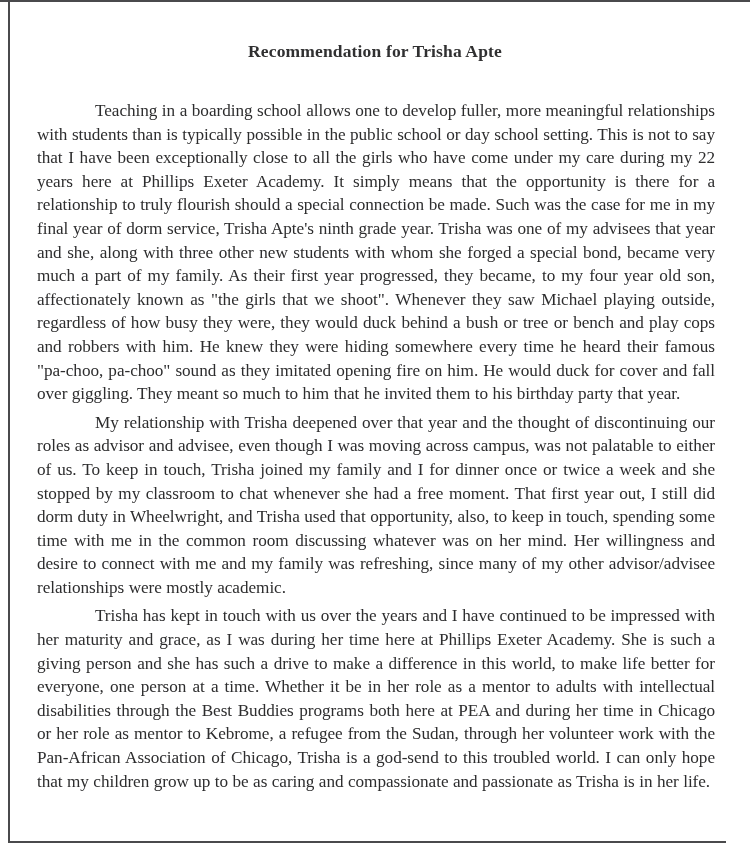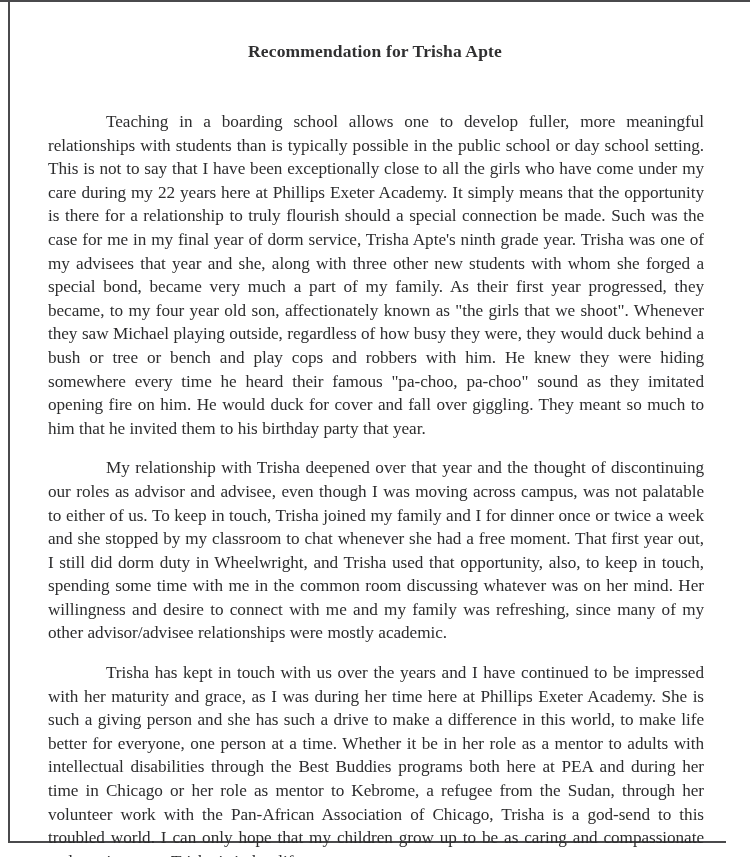--- a/index.html
+++ b/index.html
@@ -50,21 +50,21 @@
     text-align: justify;
     text-justify: inter-word;
     font-size: 17.2px;
     line-height: 23.6px;
     letter-spacing: -0.05px;
     word-spacing: 0.2px;
     color: #2d2d2e;
   }
 
   .doc-body p {
-    margin: 16px;
+    margin: 5px;
     text-indent: 58px;
   }
 
   
   .doc-body p:last-child {
     margin-bottom: 0;
   }
 </style>
 </head>
 <body>

